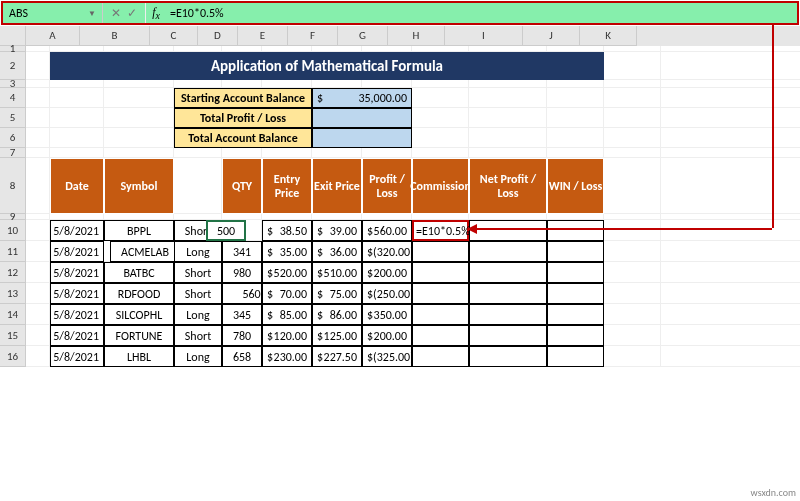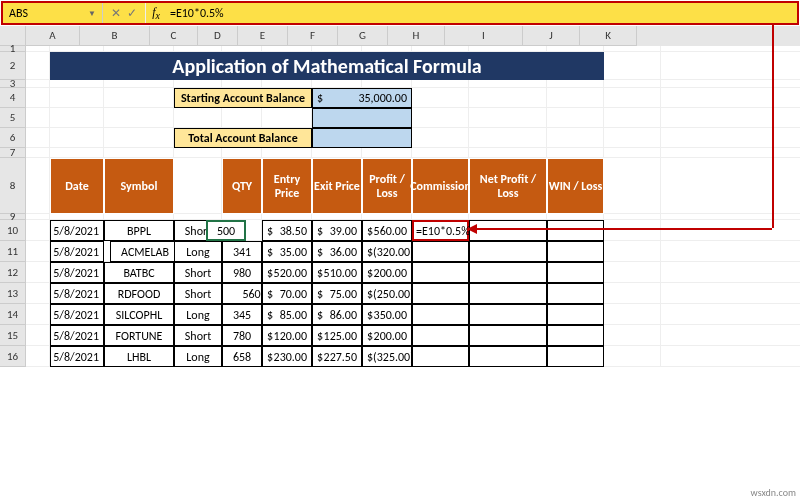--- a/index.html
+++ b/index.html
@@ -1,32 +1,32 @@
 <!DOCTYPE html>
 <html><head>
 <meta charset="utf-8">
 <style>
 * { box-sizing: border-box; margin: 0; padding: 0; }
 body { font-family: Calibri, Arial, sans-serif; font-size: 12px; background: #fff; position: relative; width: 800px; height: 501px; overflow: hidden; }
-.fbar { height: 24px; border-bottom: 1px solid #ccc; display: flex; align-items: center; background: #fde047; border: 2px solid #c00000; margin: 1px; }
+.fbar { height: 24px; border-bottom: 1px solid #ccc; display: flex; align-items: center; background: #86efac; border: 2px solid #c00000; margin: 1px; }
 .name-box { width: 100px; border-right: 1px solid #ccc; padding: 0 6px; font-size: 12px; display: flex; align-items: center; justify-content: space-between; height: 100%; }
 .name-box .dd { font-size: 8px; color: #666; }
 .fbar-btns { display: flex; align-items: center; gap: 6px; padding: 0 8px; color: #777; border-right: 1px solid #eee; height: 100%; }
 .fx { font-style: italic; font-family: 'Times New Roman', serif; font-size: 12px; padding: 0 6px; }
 .formula-input { flex: 1; padding: 0 4px; font-size: 12px; }
 .colhdr { display: flex; height: 20px; background: #e6e6e6; }
 .corner { width: 26px; border-right: 1px solid #ccc; border-bottom: 1px solid #ccc; background: #e6e6e6; }
 .ch { border-right: 1px solid #ccc; border-bottom: 1px solid #ccc; text-align: center; line-height: 20px; color: #333; font-size: 11px; }
 .grid { display: flex; }
 .rowhdrs { width: 26px; }
 .rh { border-right: 1px solid #ccc; border-bottom: 1px solid #ccc; text-align: center; font-size: 11px; color: #333; background: #e6e6e6; }
 .sheet { position: relative; flex: 1; }
 .faint-col { position: absolute; top: 0; bottom: 0; border-right: 1px solid #eee; }
 .faint-row { position: absolute; left: 0; right: 0; border-bottom: 1px solid #eee; }
-.title-band { position: absolute; background: #203864; color: #fff; font-weight: bold; font-size: 20px; display: flex; align-items: center; justify-content: center; border: 1px solid #203864; }
+.title-band { position: absolute; background: #203864; color: #fff; font-weight: bold; font-size: 15px; display: flex; align-items: center; justify-content: center; border: 1px solid #203864; }
 .summary-label { position: absolute; background: #ffe699; border: 1px solid #000; font-weight: bold; font-size: 12px; display: flex; align-items: center; justify-content: center; }
 .summary-val { position: absolute; background: #bdd7ee; border: 1px solid #000; font-size: 12px; display: flex; align-items: center; padding: 0 4px; }
 .summary-val .cur { flex: 0; }
 .summary-val .num { flex: 1; text-align: right; }
 .tblhdr { position: absolute; background: #c55a11; color: #fff; font-weight: bold; font-size: 12px; display: flex; align-items: center; justify-content: center; text-align: center; border: 1px solid #fff; line-height: 1.2; }
 .cell { position: absolute; border: 1px solid #000; font-size: 12px; display: flex; align-items: center; padding: 0 4px; background: #fff; }
 .cell.c { justify-content: center; }
 .cell.r { justify-content: flex-end; }
 .cell.money { justify-content: space-between; }
 .cell.money .cur { }
@@ -118,20 +118,21 @@
       <div class="faint-row" style="top: 257px;"></div>
       <div class="faint-row" style="top: 278px;"></div>
       <div class="faint-row" style="top: 299px;"></div>
       <div class="faint-row" style="top: 320px;"></div>
       <div class="title-band" style="left: 24px; top: 6px; width: 554px; height: 28px;">Application of Mathematical Formula</div>
       <div class="summary-label" style="left: 148px; top: 42px; width: 138px; height: 20px;">Starting Account Balance</div>
       <div class="summary-val" style="left: 286px; top: 42px; width: 100px; height: 20px;">
         <span class="cur">$</span>
         <span class="num">35,000.00</span>
       </div>
+      <div class="summary-label" style="left: 148px; top: 62px; width: 138px; height: 20px;">Total Profit / Loss</div>
       <div class="summary-val" style="left: 286px; top: 62px; width: 100px; height: 20px;"></div>
       <div class="summary-label" style="left: 148px; top: 82px; width: 138px; height: 20px;">Total Account Balance</div>
       <div class="summary-val" style="left: 286px; top: 82px; width: 100px; height: 20px;"></div>
       <div class="tblhdr" style="left: 24px; top: 112px; width: 54px; height: 56px;">Date</div>
       <div class="tblhdr" style="left: 78px; top: 112px; width: 70px; height: 56px; text-align: right;">Symbol</div>
       <div class="tblhdr" style="left: 196px; top: 112px; width: 40px; height: 56px;">QTY</div>
       <div class="tblhdr" style="left: 236px; top: 112px; width: 50px; height: 56px;">Entry Price</div>
       <div class="tblhdr" style="left: 286px; top: 112px; width: 50px; height: 56px;">Exit Price</div>
       <div class="tblhdr" style="left: 336px; top: 112px; width: 50px; height: 56px;">Profit / Loss</div>
       <div class="tblhdr" style="left: 386px; top: 112px; width: 57px; height: 56px;">Commission</div>

